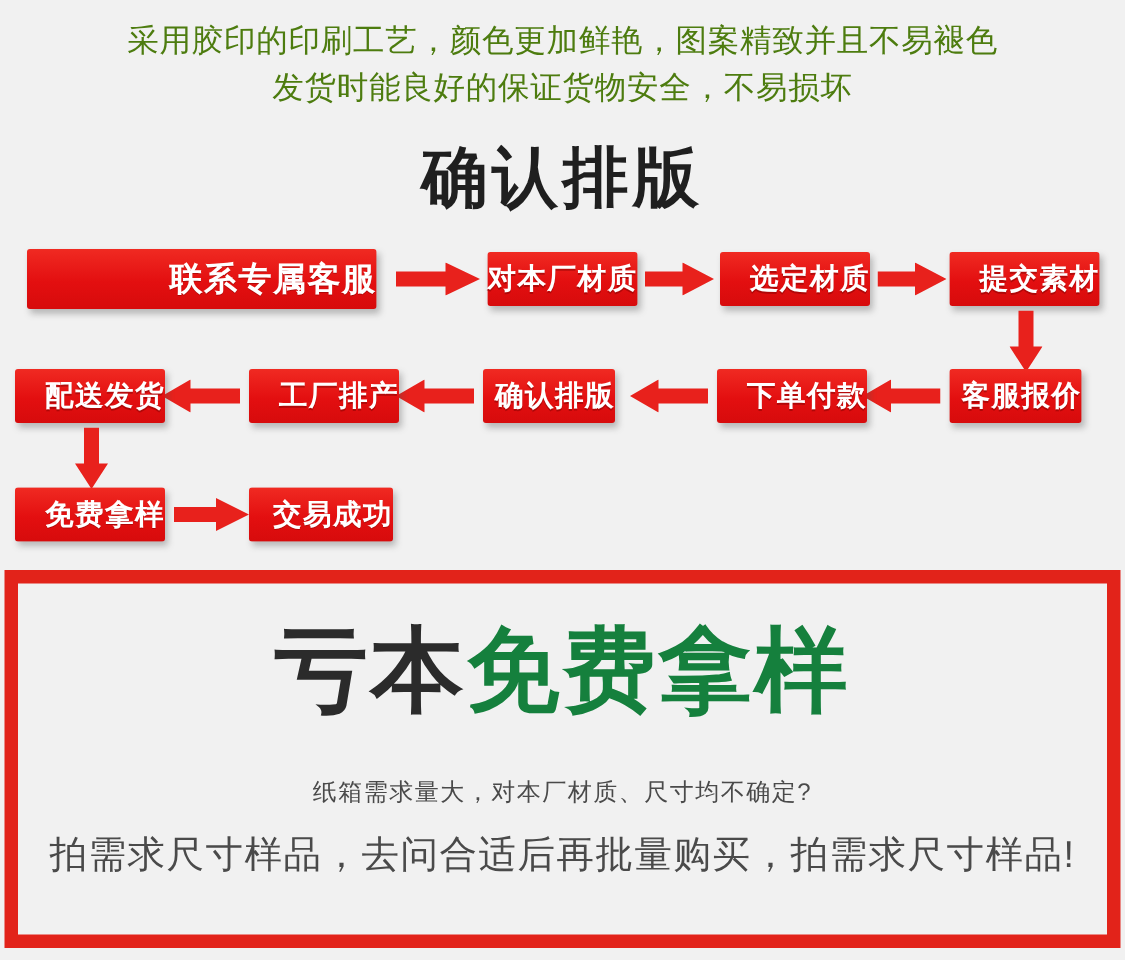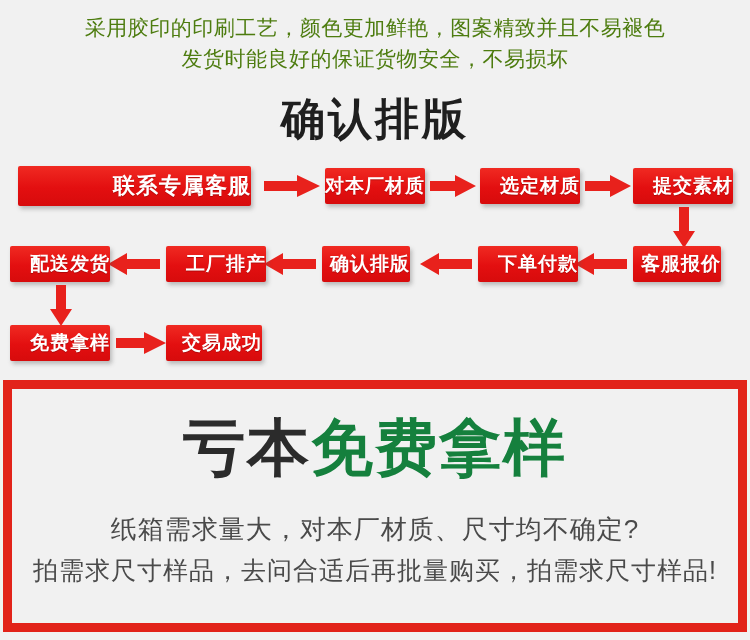--- a/index.html
+++ b/index.html
@@ -117,21 +117,21 @@
     left: 0;
     top: 120px;
     width: 726px;
     text-align: center;
   }
   .promo-sub-line {
     color: #4a4a4a;
     white-space: nowrap;
   }
   .promo-sub-line.l1 {
-    font-size: 26px;
+    font-size: 16px;
     line-height: 40px;
     letter-spacing: 1px;
   }
   .promo-sub-line.l2 {
     font-size: 25px;
     line-height: 42px;
     letter-spacing: 1px;
   }
 </style>
 </head>

